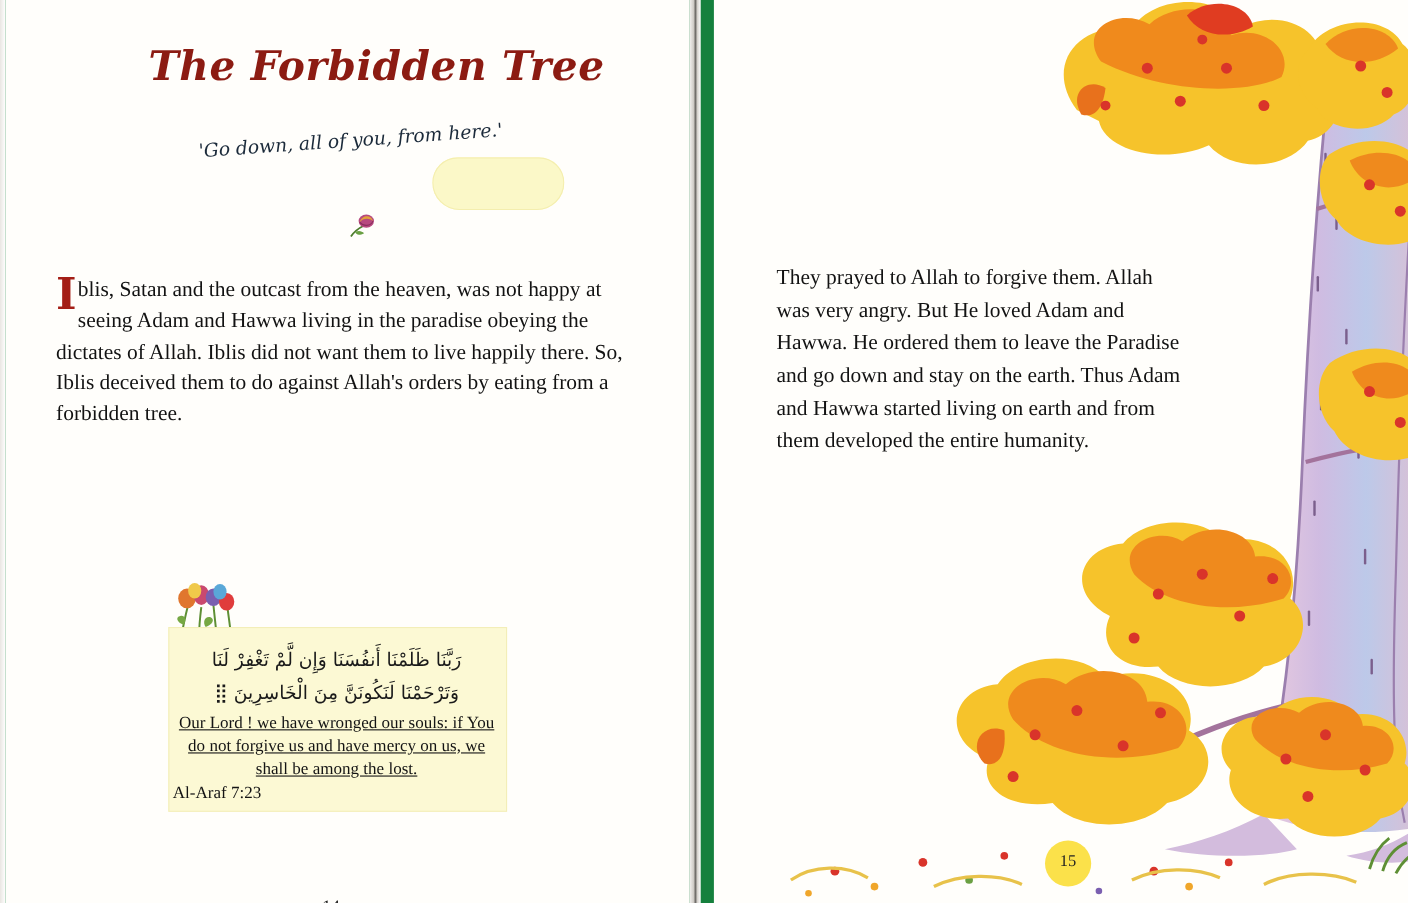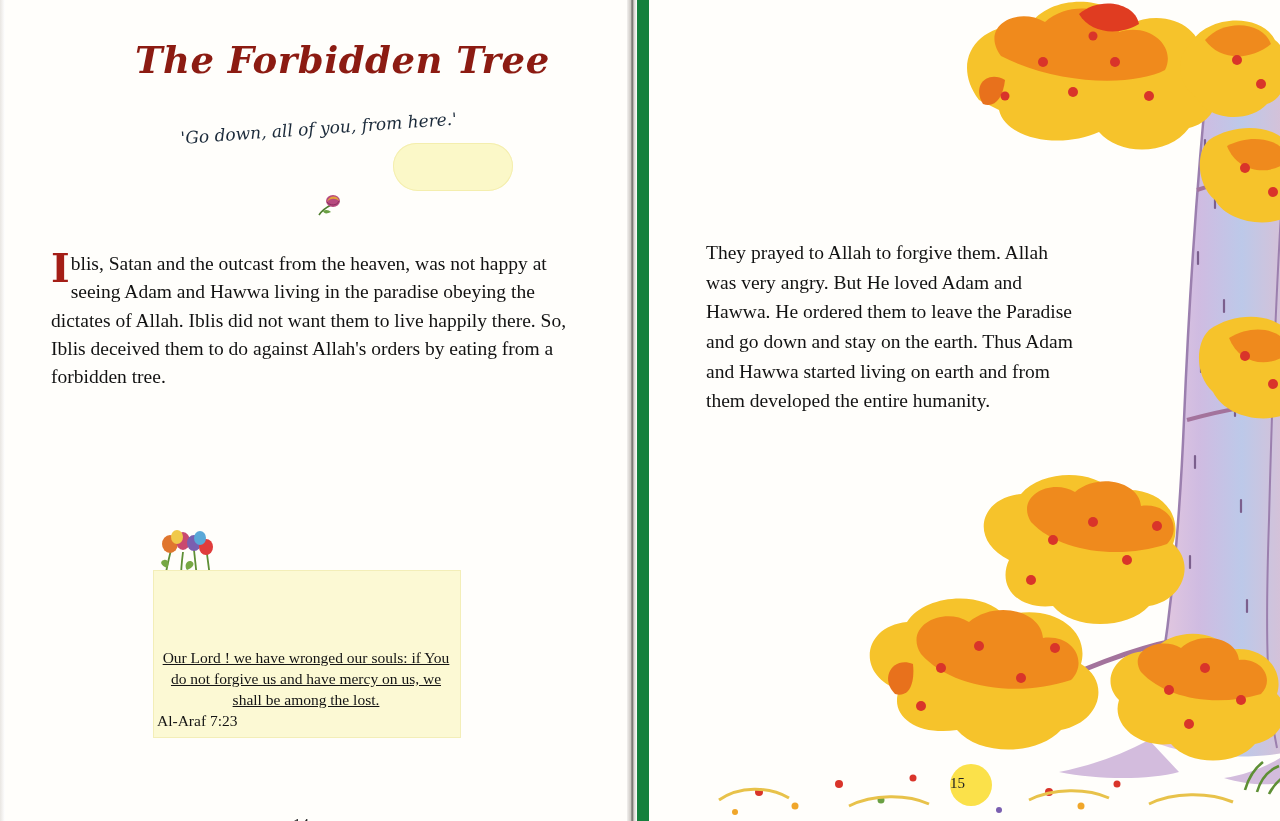--- a/index.html
+++ b/index.html
@@ -185,20 +185,21 @@
     width: 42px;
     height: 42px;
     border-radius: 50%;
     background: #fbe14a;
   }
   .page-num-right {
     position: absolute;
     left: 301px;
     top: 775px;
     width: 42px;
+    text-align: center;
     font-size: 15px;
     color: #222;
   }
   .tree-art {
     position: absolute;
     left: 0;
     top: 0;
     width: 643px;
     height: 821px;
     pointer-events: none;
@@ -241,20 +242,24 @@
       <path d="M32 42 C38 40 41 35 36 33 C31 32 29 38 32 42 Z" fill="#76a844"></path>
       <ellipse cx="15" cy="16" rx="8" ry="9" fill="#e0762e"></ellipse>
       <ellipse cx="28" cy="13" rx="7" ry="9" fill="#c9496f"></ellipse>
       <ellipse cx="39" cy="15" rx="7" ry="8" fill="#7a5fb0"></ellipse>
       <ellipse cx="51" cy="19" rx="7" ry="8" fill="#e03c3c"></ellipse>
       <ellipse cx="22" cy="9" rx="6" ry="7" fill="#f0c94a"></ellipse>
       <ellipse cx="45" cy="10" rx="6" ry="7" fill="#5aa8d8"></ellipse>
     </svg>
 
     <div class="dua-box"></div>
+    <div class="dua-arabic">
+      <div>رَبَّنَا ظَلَمْنَا أَنفُسَنَا وَإِن لَّمْ تَغْفِرْ لَنَا</div>
+      <div>وَتَرْحَمْنَا لَنَكُونَنَّ مِنَ الْخَاسِرِينَ   ⣿</div>
+    </div>
     <div class="dua-trans">Our Lord ! we have wronged our souls: if You do not forgive us and have mercy on us, we shall be among the lost.</div>
     <div class="dua-ref">Al-Araf 7:23</div>
 
     <div class="page-num-left">14</div>
   </div>
 
   <div class="gutter"></div>
 
   <div class="page page-right">
 

